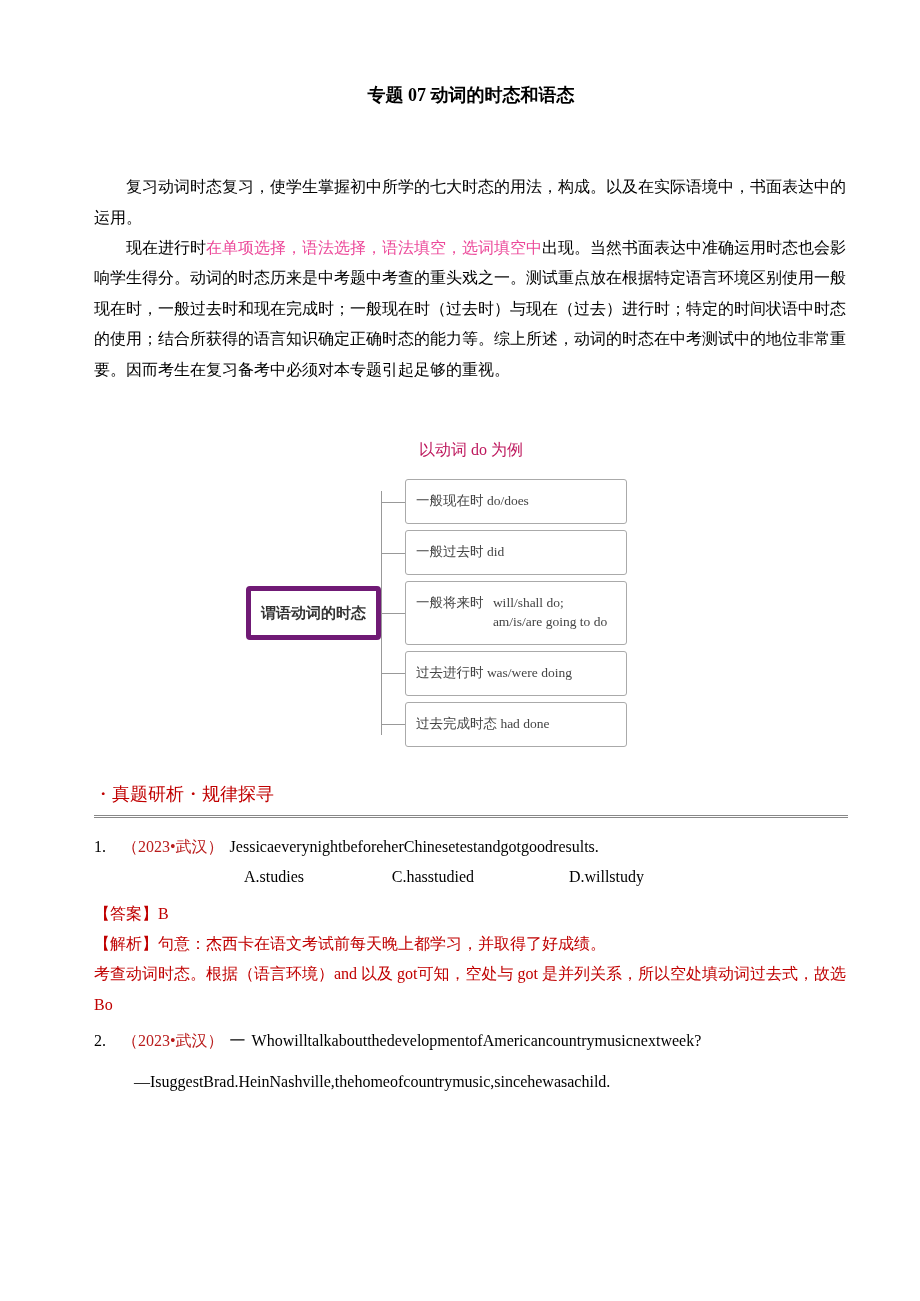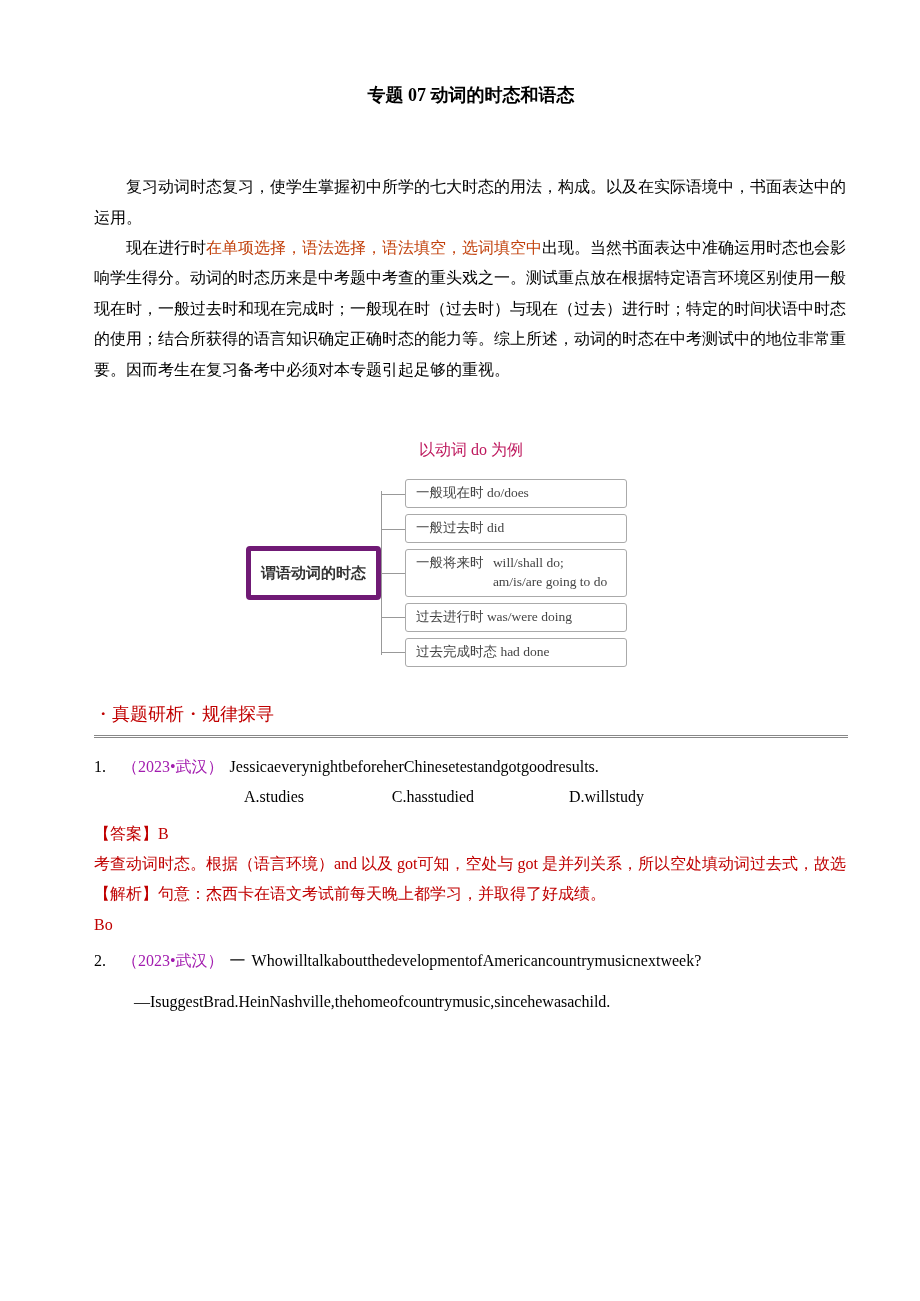--- a/index.html
+++ b/index.html
@@ -18,22 +18,22 @@
   .title {
     text-align: center;
     font-size: 18px;
     font-weight: 600;
     margin-bottom: 60px;
   }
   .para {
     text-indent: 2em;
     margin: 0;
   }
-  .red { color: #c2410c; }
-  .brown { color: #a21caf; }
+  .red { color: #ec4899; }
+  .brown { color: #b91c1c; }
 
   .diagram-caption {
     text-align: center;
     margin-top: 50px;
     margin-bottom: 8px;
     color: #be185d;
   }
 
   
   .diagram {
@@ -81,21 +81,21 @@
     position: absolute;
     left: -24px;
     top: 18px;
     bottom: 18px;
     width: 0;
     border-left: 1px solid #999;
   }
   .leaf-box {
     border: 1px solid #aaa;
     border-radius: 3px;
-    padding: 4px 10px;
+    padding: 12px 10px;
     font-size: 13.5px;
     color: #444;
     white-space: nowrap;
     line-height: 1.4;
     min-width: 200px;
   }
   .leaf-sub {
     display: block;
   }
 
@@ -195,24 +195,24 @@
       <span class="opt">C.hasstudied</span>
       <span class="opt">D.willstudy</span>
     </div>
   </div>
 
   <div class="answer-block">
     <div>
       <span>【答案】</span><span style="font-family:'Times New Roman',serif;">B</span>
     </div>
     <div>
+      <span>【解析】</span><span>句意：杰西卡在语文考试前每天晚上都学习，并取得了好成绩。</span>
+    </div>
+    <div>
       <span>考查动词时态。根据（语言环境）</span><span style="font-family:'Times New Roman',serif;">and</span><span> 以及 </span><span style="font-family:'Times New Roman',serif;">got</span><span>可知，空处与 </span><span style="font-family:'Times New Roman',serif;">got</span><span> 是并列关系，所以空处填动词过去式，故选</span>
-    </div>
-    <div>
-      <span>【解析】</span><span>句意：杰西卡在语文考试前每天晚上都学习，并取得了好成绩。</span>
     </div>
     <div style="font-family:'Times New Roman',serif;">Bo</div>
   </div>
 
   <div class="q-block" style="margin-top:6px;">
     <div class="q-line">
       <span class="q-num">2.</span>
       <span class="brown">（2023•武汉）</span>
       <span>一</span>
       <span style="font-family:'Times New Roman',serif;">WhowilltalkaboutthedevelopmentofAmericancountrymusicnextweek?</span>

